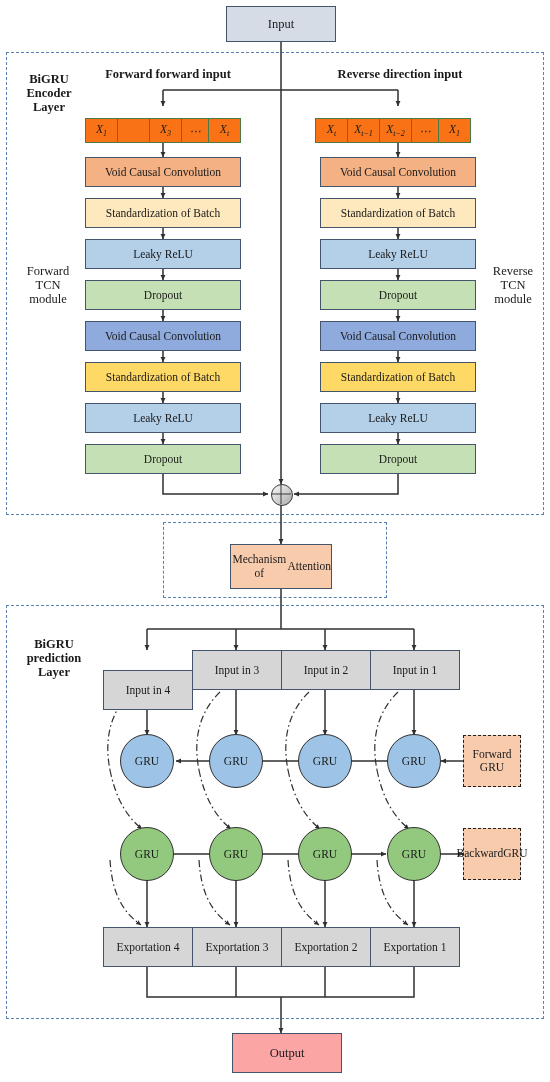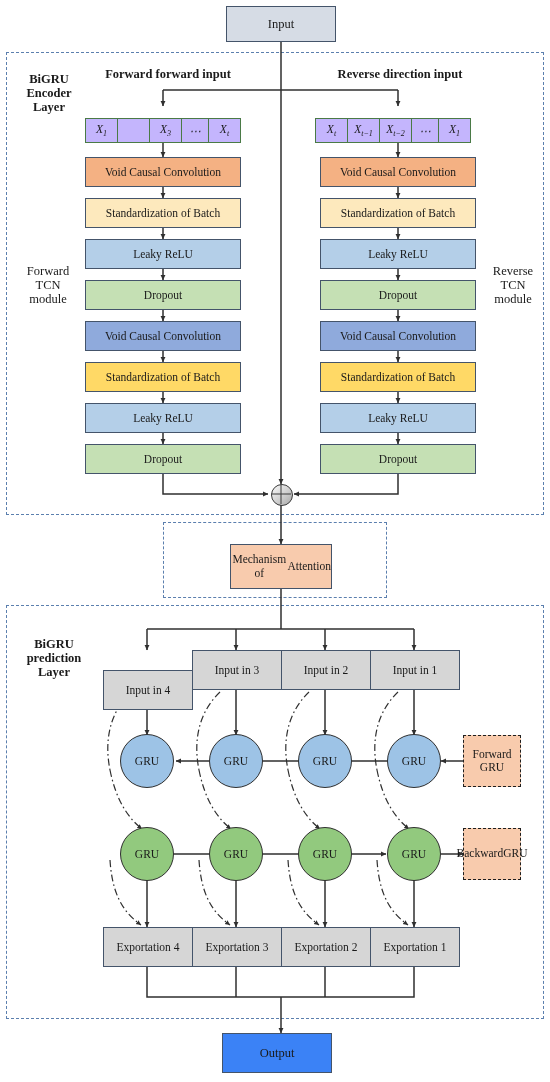--- a/index.html
+++ b/index.html
@@ -6,21 +6,21 @@
   body{width:550px;height:1082px;position:relative;overflow:hidden;
        font-family:"Liberation Serif","DejaVu Serif",serif;color:#1a1a1a;}
   #canvas{position:absolute;left:0;top:0;width:460px;height:1082px;}
   svg.layer{position:absolute;left:0;top:0;width:550px;height:1082px;pointer-events:none;}
   .box{position:absolute;box-sizing:border-box;display:flex;align-items:center;
        justify-content:center;text-align:center;border:1px solid #44546a;}
   .lbl{position:absolute;text-align:center;line-height:1.12;}
   .bold{font-weight:bold;}
   .grp{position:absolute;box-sizing:border-box;border:1px dashed #5b7fae;}
   .tok{position:absolute;box-sizing:border-box;display:flex;align-items:center;
-       justify-content:center;border:1px solid #4a7a46;background:#c4b5fd;
+       justify-content:center;border:1px solid #4a7a46;background:#f97316;
        font-style:italic;font-size:11.5px;}
   .tok sub{font-style:italic;font-size:8px;}
   .gru{position:absolute;border-radius:50%;border:1.3px solid #2f2f2f;
        display:flex;align-items:center;justify-content:center;font-size:11.5px;box-sizing:border-box;}
   .gru-f{background:#9dc3e6;}
   .gru-b{background:#92c97e;}
   .legend{position:absolute;box-sizing:border-box;border:1.6px dashed #1f1f1f;
           background:#f8cbad;display:flex;align-items:center;justify-content:center;
           text-align:center;font-size:11.5px;line-height:1.15;}
   .seg{position:absolute;box-sizing:border-box;display:flex;align-items:center;
@@ -130,21 +130,21 @@
   <div class="merge" style="left:271px;top:484px;width:20px;height:20px;"></div>
   <svg class="layer" viewBox="0 0 550 1082">
     <g stroke="#3a3a3a" stroke-width="1">
       <line x1="271" y1="494" x2="291" y2="494"></line>
       <line x1="281" y1="484" x2="281" y2="504"></line>
     </g>
   </svg>
 
   <div class="box" style="left:226px;top:6px;width:110px;height:36px;background:#d6dce5;border-width:1.4px;font-size:12.5px;">Input</div>
 
-  <div class="box" style="left:222px;top:1033px;width:110px;height:40px;background:#3b82f6;border-width:1.4px;font-size:12.5px;">Output</div>
+  <div class="box" style="left:232px;top:1033px;width:110px;height:40px;background:#fca5a5;border-width:1.4px;font-size:12.5px;">Output</div>
 
   <div class="lbl bold" style="left:310px;top:67px;width:180px;font-size:12.5px;">Reverse direction input</div>
   <div class="lbl bold" style="left:78px;top:67px;width:180px;font-size:12.5px;">Forward forward input</div>
 
   <div class="lbl bold" style="left:12px;top:72px;width:74px;font-size:12.5px;">
     <div>BiGRU</div>
     <div>Encoder</div>
     <div>Layer</div>
   </div>
 

